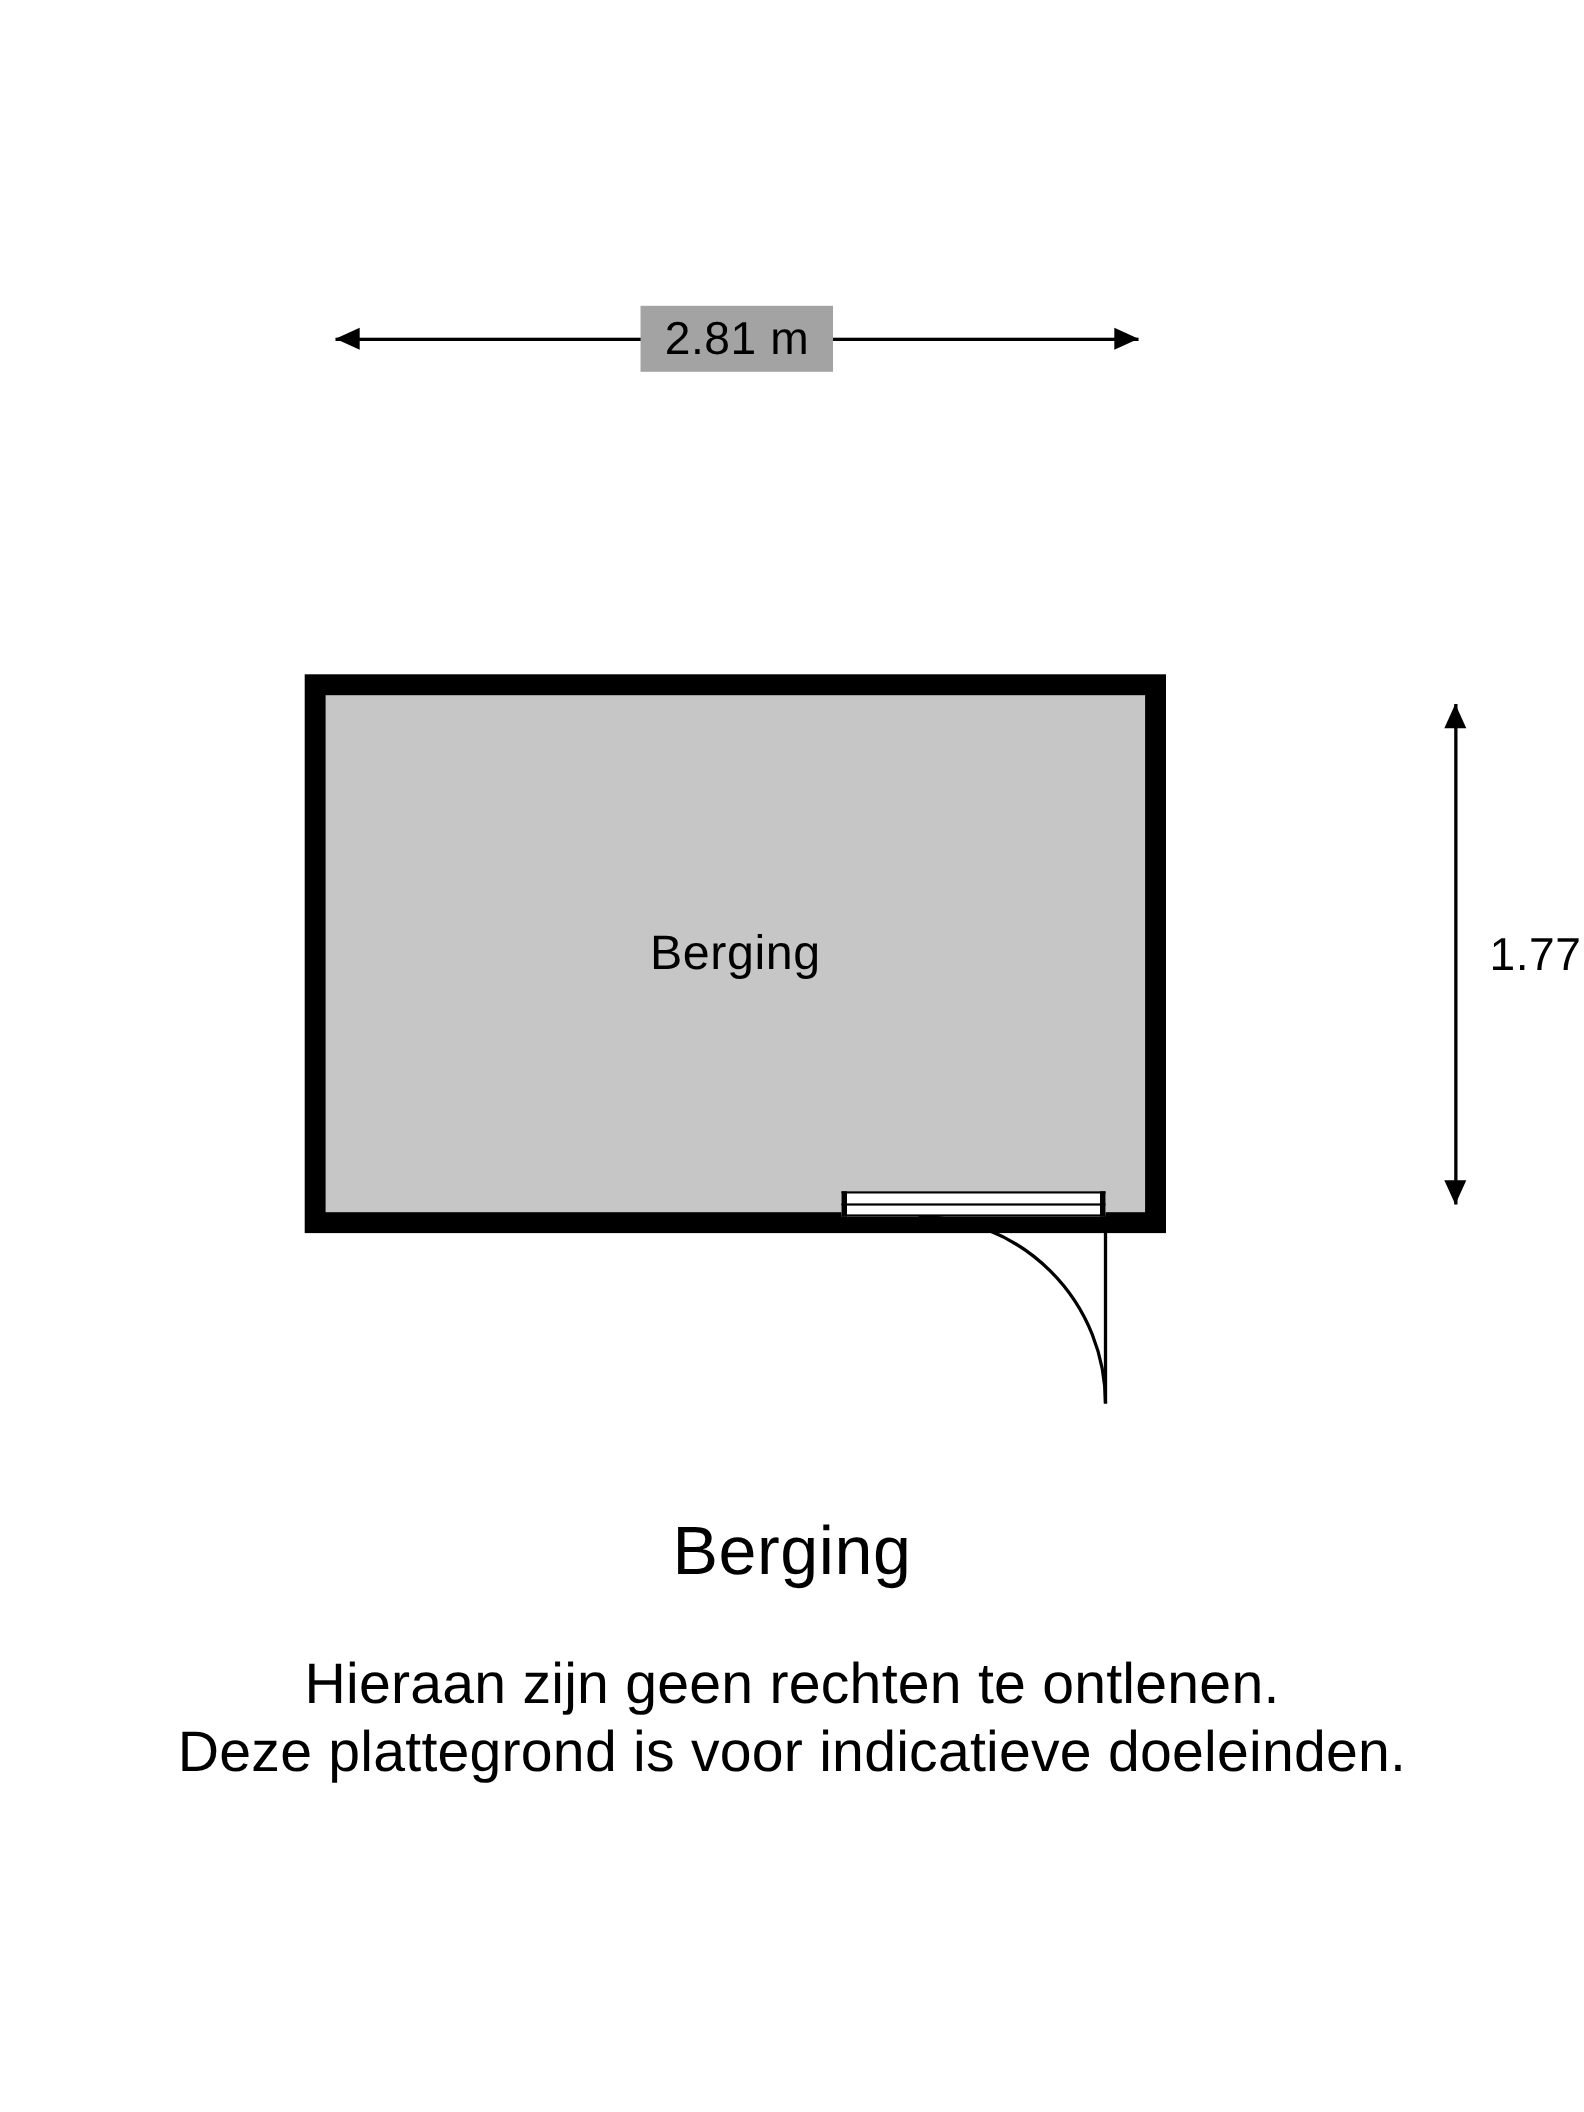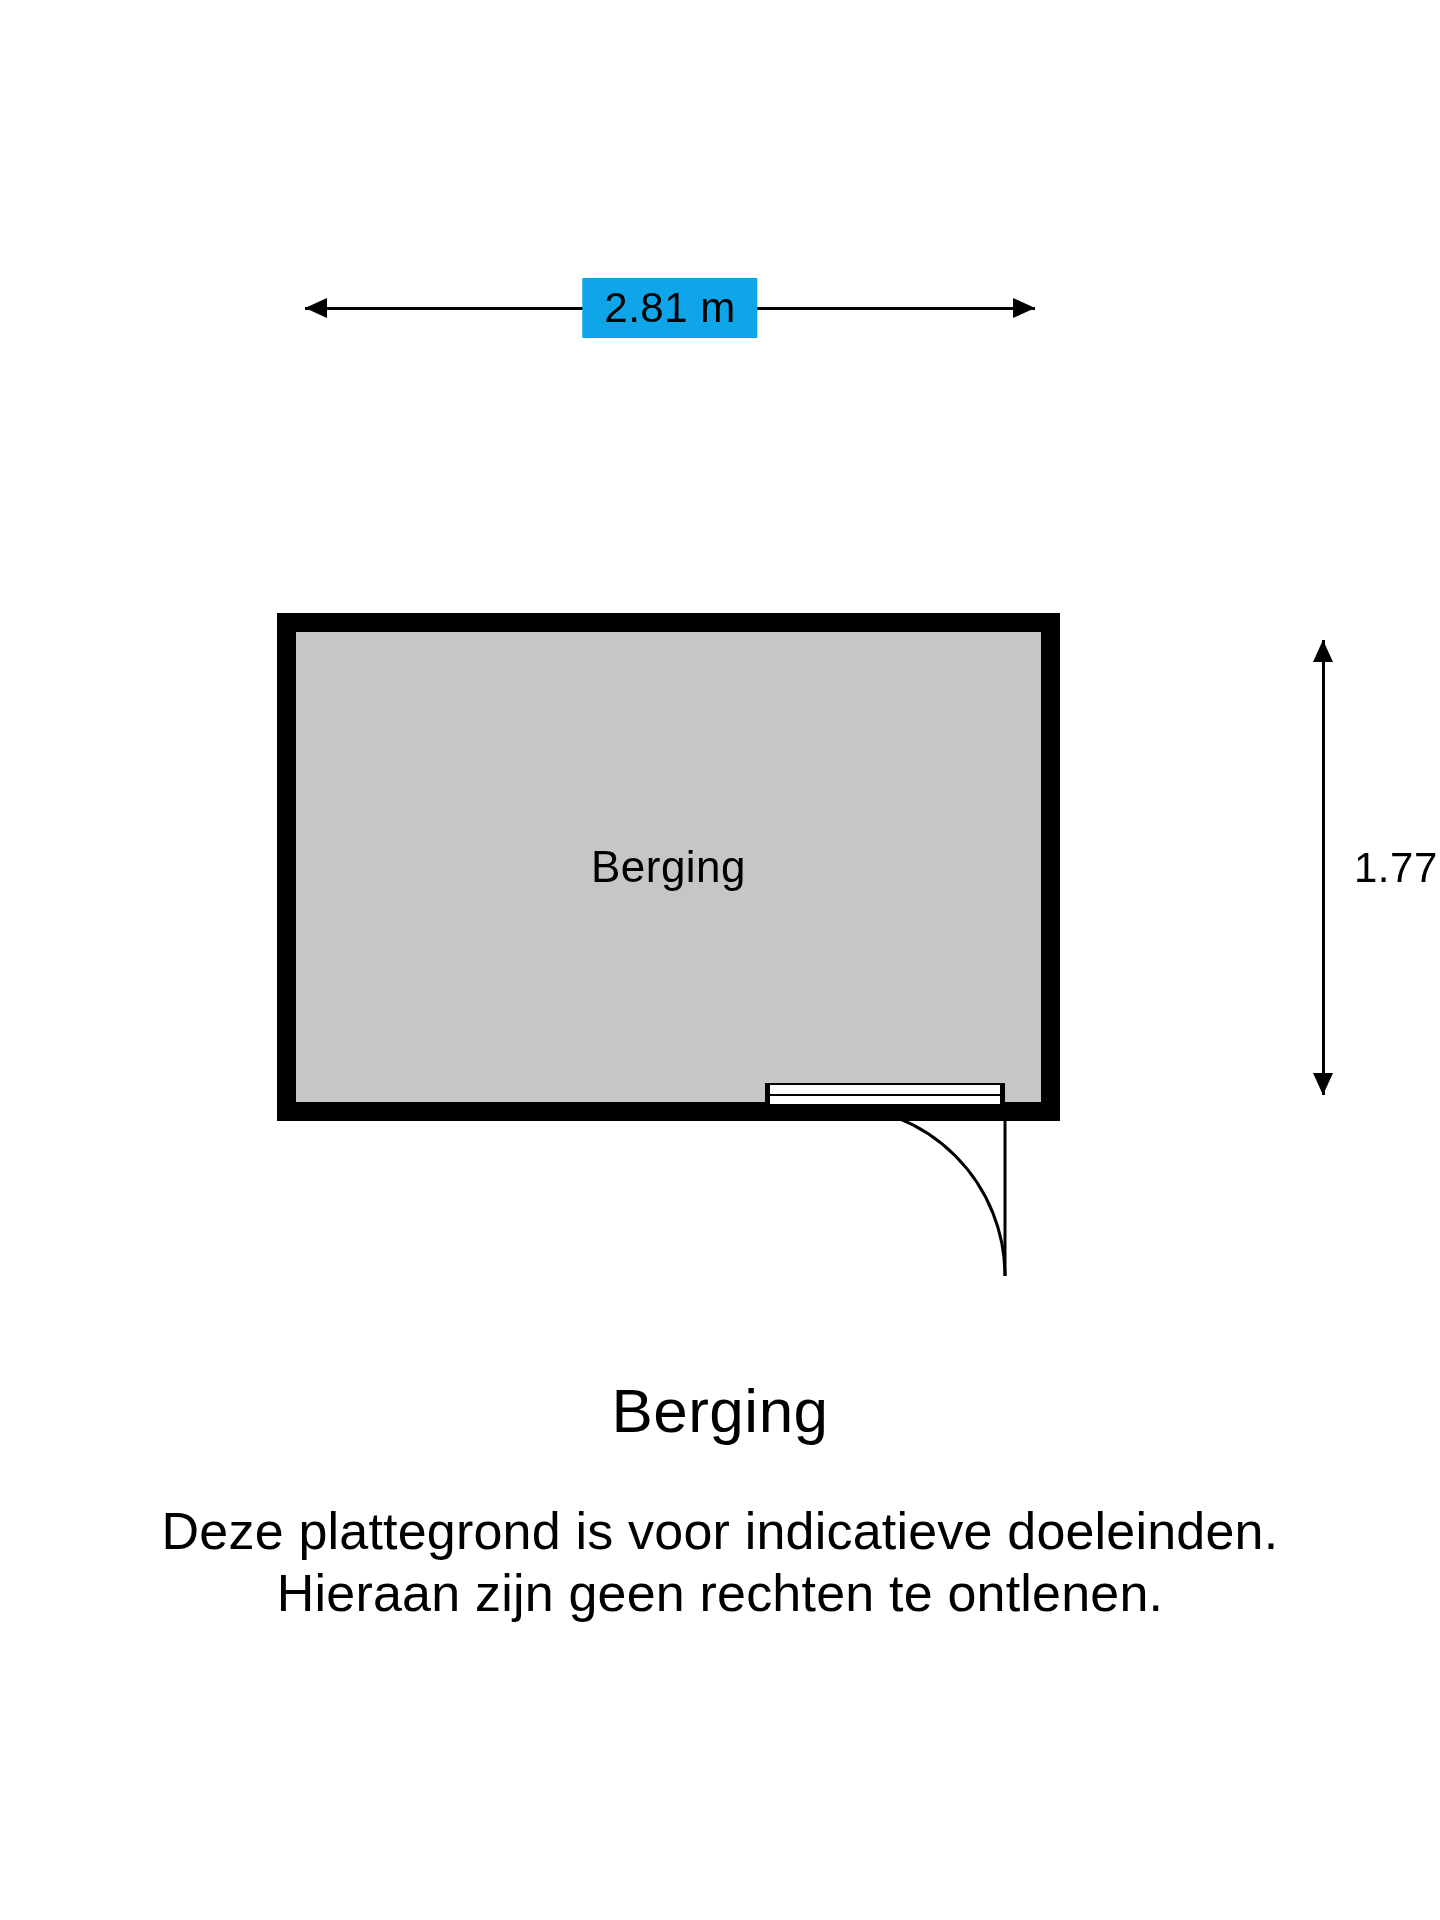--- a/index.html
+++ b/index.html
@@ -50,21 +50,21 @@
     height: 0;
     border-top: 10px solid transparent;
     border-bottom: 10px solid transparent;
     border-left: 22px solid #000;
   }
   .dim-top .label {
     position: absolute;
     left: 50%;
     top: 0;
     transform: translateX(-50%);
-    background: #0ea5e9;
+    background: #a3a3a3;
     padding: 0 22px;
     font-size: 42px;
     line-height: 60px;
     letter-spacing: 0.5px;
     white-space: nowrap;
     text-align: center;
   }
 
   
   .dim-right {
@@ -252,15 +252,15 @@
 
   <svg class="door-swing" viewBox="0 0 245 175" width="245" height="175">
     <path d="M240,0 L240,170" stroke="#000" stroke-width="3" fill="none"></path>
     <path d="M240,170 A170,170 0 0 0 70,0" stroke="#000" stroke-width="3" fill="none"></path>
   </svg>
 </div>
 
 <div class="plan-title">Berging</div>
 
 <div class="disclaimer">
+  <div>Hieraan zijn geen rechten te ontlenen.</div>
   <div>Deze plattegrond is voor indicatieve doeleinden.</div>
-  <div>Hieraan zijn geen rechten te ontlenen.</div>
 </div>
 
 </body></html>

